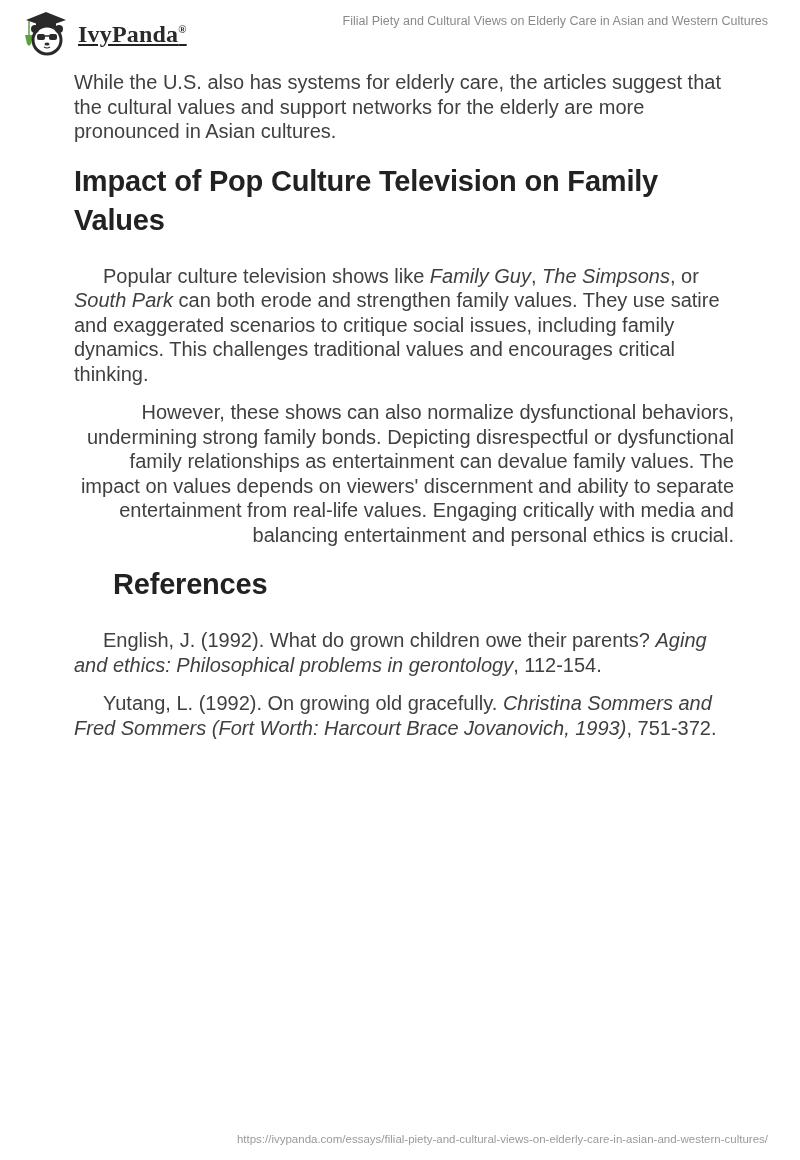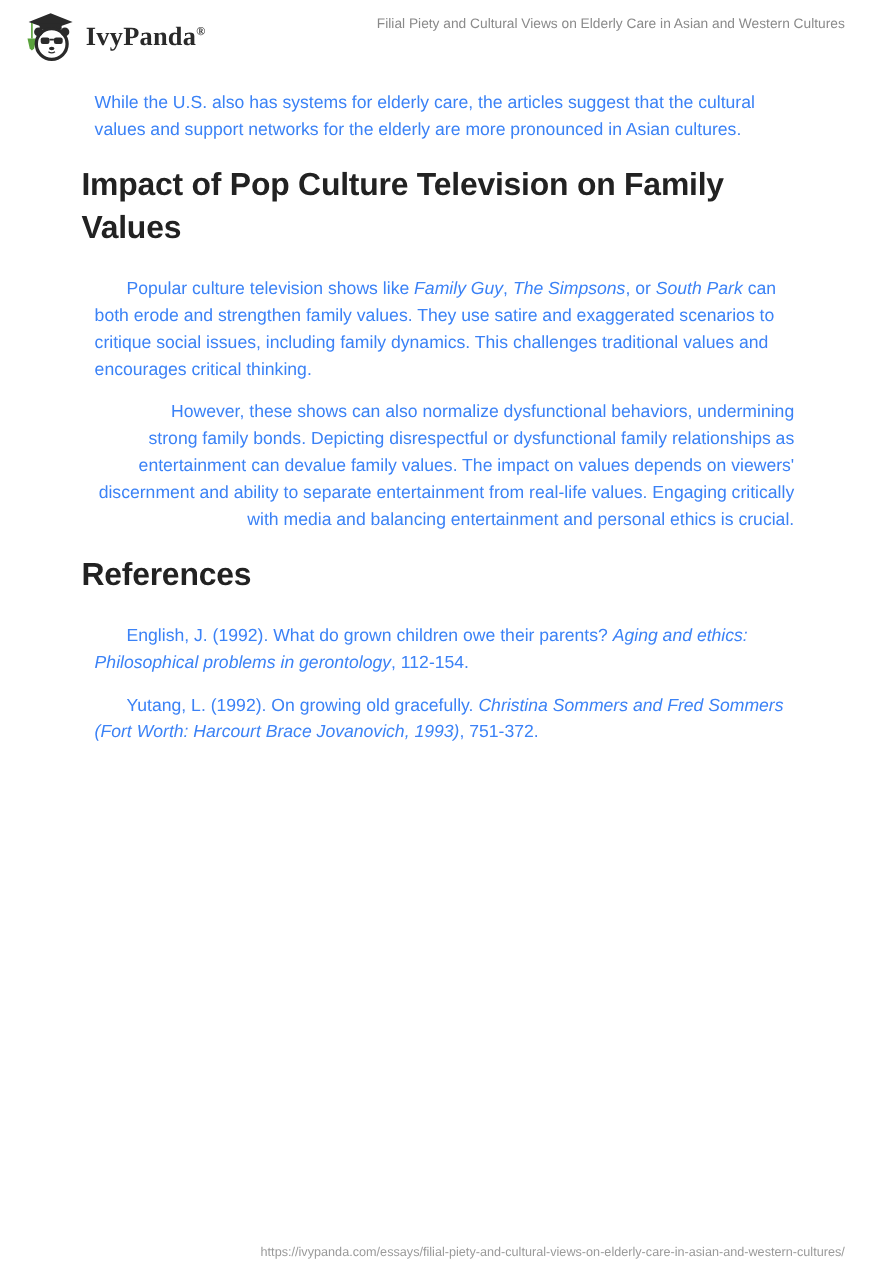--- a/index.html
+++ b/index.html
@@ -1,31 +1,31 @@
 <!DOCTYPE html>
 <html><head>
   <meta charset="utf-8">
   <style>
     html, body { margin: 0; padding: 0; background: #ffffff; }
     body { width: 800px; height: 1160px; position: relative; overflow: hidden; font-family: "Liberation Sans", sans-serif; color: #222222; }
     .header { position: absolute; left: 0; top: 0; width: 800px; height: 60px; }
-    .logo { position: absolute; left: 20px; top: 8px; display: flex; align-items: center; }
+    .logo { position: absolute; left: 20px; top: 8px; display: flex; align-items: center; text-decoration: underline; }
     .logo-icon { width: 52px; height: 48px; }
     .logo-text { font-family: "Liberation Serif", serif; font-weight: bold; font-size: 24px; color: #2a2a2a; margin-left: 6px; margin-top: 4px; letter-spacing: 0.2px; }
     .logo-text sup { font-size: 11px; vertical-align: top; position: relative; top: 2px; }
     .doc-title { position: absolute; right: 32px; top: 14px; font-size: 12.5px; color: #8a8a8a; padding-left: 37px; }
     .content { position: absolute; left: 74px; top: 70px; width: 660px; }
-    p { margin: 12px; font-size: 16px; line-height: 24.5px; color: #3b82f6; }
+    p { margin: 0; font-size: 20px; line-height: 24.5px; color: #404040; }
     .p0 { margin-bottom: 18px; }
     .indent { text-indent: 29px; }
     h2 { margin: 0; font-size: 29px; line-height: 39px; font-weight: bold; color: #222; letter-spacing: -0.2px; }
     .h-impact { margin-bottom: 24px; }
     .p1 { margin-bottom: 14px; }
     .p2 { margin-bottom: 18px; text-align: right; }
-    .h-ref { margin-bottom: 24px; }
+    .h-ref { margin-bottom: 24px; margin-left: 39px; }
     .ref { margin-bottom: 14px; }
     .footer-url { position: absolute; right: 32px; top: 1133px; font-size: 11.5px; color: #9a9a9a; padding-left: 44px; }
   </style>
 </head>
 <body>
 
 <div class="header">
   <div class="logo">
     <span class="logo-icon">
       <svg width="52" height="48" viewBox="0 0 52 48">

